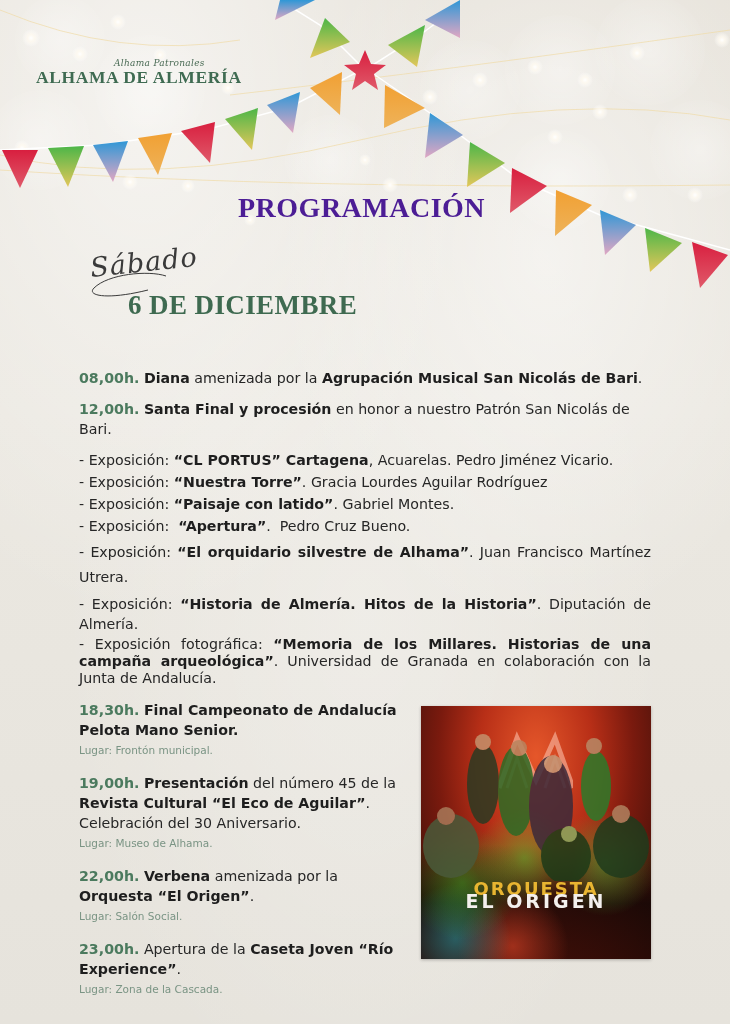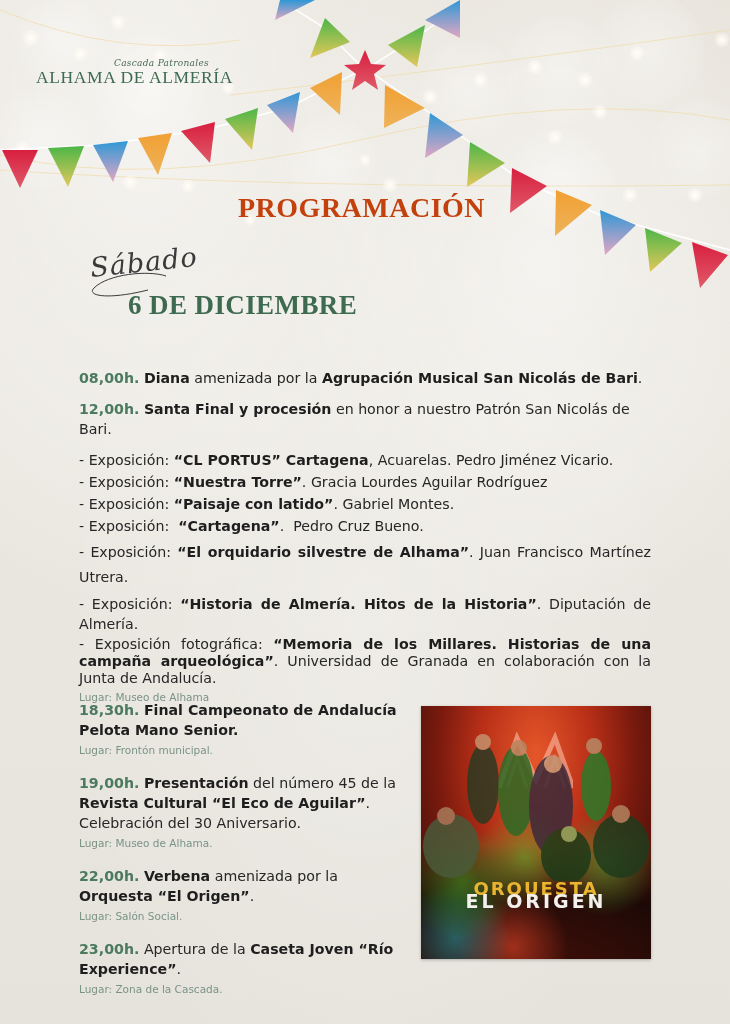--- a/index.html
+++ b/index.html
@@ -24,28 +24,28 @@
     .brand {
       position: absolute; left: 36px; top: 58px; width: 220px; height: 34px;
     }
     .brand-script {
       position: absolute; left: 78px; top: 0px;
       font-family: "DejaVu Serif", serif; font-style: italic;
       font-size: 9px; color: #4a6b55; letter-spacing: 0.3px;
     }
     .brand-title {
       position: absolute; left: 0; top: 9px;
-      font-family: "Liberation Serif", serif; font-weight: normal;
+      font-family: "Liberation Serif", serif; font-weight: bold;
       font-size: 17.5px; color: #3f6b52; letter-spacing: 0.6px; white-space: nowrap;
     }
 
     .prog-title {
       position: absolute; left: 238px; top: 192px;
       font-family: "Liberation Serif", serif; font-weight: bold;
-      font-size: 28px; color: #c2410c; letter-spacing: 0.5px;
+      font-size: 28px; color: #4c1d95; letter-spacing: 0.5px;
     }
 
     .day-script {
       position: absolute; left: 92px; top: 252px;
       font-family: "DejaVu Serif", serif; font-style: italic;
       font-size: 27px; color: #3a3a3a; letter-spacing: 1px;
       transform: rotate(-6deg); transform-origin: left bottom;
     }
     .day-swash {
       position: absolute; left: 88px; top: 266px;
@@ -213,21 +213,21 @@
       <polygon points="325,18 350,42 310,58" fill="url(#gGreen)"></polygon>
       <polygon points="388,45 425,25 417,67" fill="url(#gGreen)"></polygon>
       <polygon points="425,20 460,0 460,38" fill="url(#gBlue)"></polygon>
 
       <polygon points="365,50 371,64 386,65 374,74 378,90 365,81 352,90 356,74 344,65 359,64" fill="url(#gRed)"></polygon>
     </g>
   </svg>
 </div>
 
 <div class="brand">
-  <span class="brand-script">Cascada Patronales</span>
+  <span class="brand-script">Alhama Patronales</span>
   <span class="brand-title">ALHAMA DE ALMERÍA</span>
 </div>
 
 <h1 class="prog-title">PROGRAMACIÓN</h1>
 
 <div>
   <svg class="day-swash" width="80" height="40" viewBox="0 0 80 40">
     <path d="M78,10 C60,4 20,8 6,22 C-2,30 20,34 60,24" fill="none" stroke="#3a3a3a" stroke-width="1"></path>
   </svg>
   <span class="day-script">Sábado</span>
@@ -243,25 +243,24 @@
 
   <div class="entry">
     <span class="time">12,00h.</span>
     <span class="b">Santa Final y procesión</span><span> en honor a nuestro Patrón San Nicolás de Bari.</span>
   </div>
 
   <div class="entry" style="margin-bottom:0">
     <div class="exp-line" style="margin-top:2px"><span>- Exposición: </span><span class="b">“CL PORTUS” Cartagena</span><span>, Acuarelas. Pedro Jiménez Vicario.</span></div>
     <div class="exp-line" style="margin-top:2px"><span>- Exposición: </span><span class="b">“Nuestra Torre”</span><span>.  Gracia Lourdes Aguilar Rodríguez</span></div>
     <div class="exp-line" style="margin-top:2px"><span>- Exposición: </span><span class="b">“Paisaje con latido”</span><span>. Gabriel Montes.</span></div>
-    <div class="exp-line" style="margin-top:2px"><span style="white-space:pre">- Exposición:  </span><span class="b">“Cartagena”</span><span style="white-space:pre">.  Pedro Cruz Bueno.</span></div>
+    <div class="exp-line" style="margin-top:2px"><span style="white-space:pre">- Exposición:  </span><span class="b">“Apertura”</span><span style="white-space:pre">.  Pedro Cruz Bueno.</span></div>
     <div class="exp-line" style="margin-top:4px;line-height:25px"><span>- Exposición: </span><span class="b">“El orquidario silvestre de Alhama”</span><span>. Juan Francisco Martínez Utrera.</span></div>
     <div class="exp-line" style="margin-top:4px"><span>- Exposición: </span><span class="b">“Historia de Almería. Hitos de la Historia”</span><span>. Diputación de Almería.</span></div>
     <div class="exp-line" style="margin-top:2px;line-height:17px"><span>- Exposición fotográfica: </span><span class="b">“Memoria de los Millares. Historias de una campaña arqueológica”</span><span>. Universidad de Granada en colaboración con la Junta de Andalucía.</span></div>
-    <div class="place">Lugar: Museo de Alhama</div>
   </div>
 </div>
 
 <div class="lower">
   <div class="entry">
     <div><span class="time">18,30h.</span> <span class="b">Final Campeonato de Andalucía Pelota Mano Senior.</span></div>
     <div class="place">Lugar: Frontón municipal.</div>
   </div>
 
   <div class="entry">

